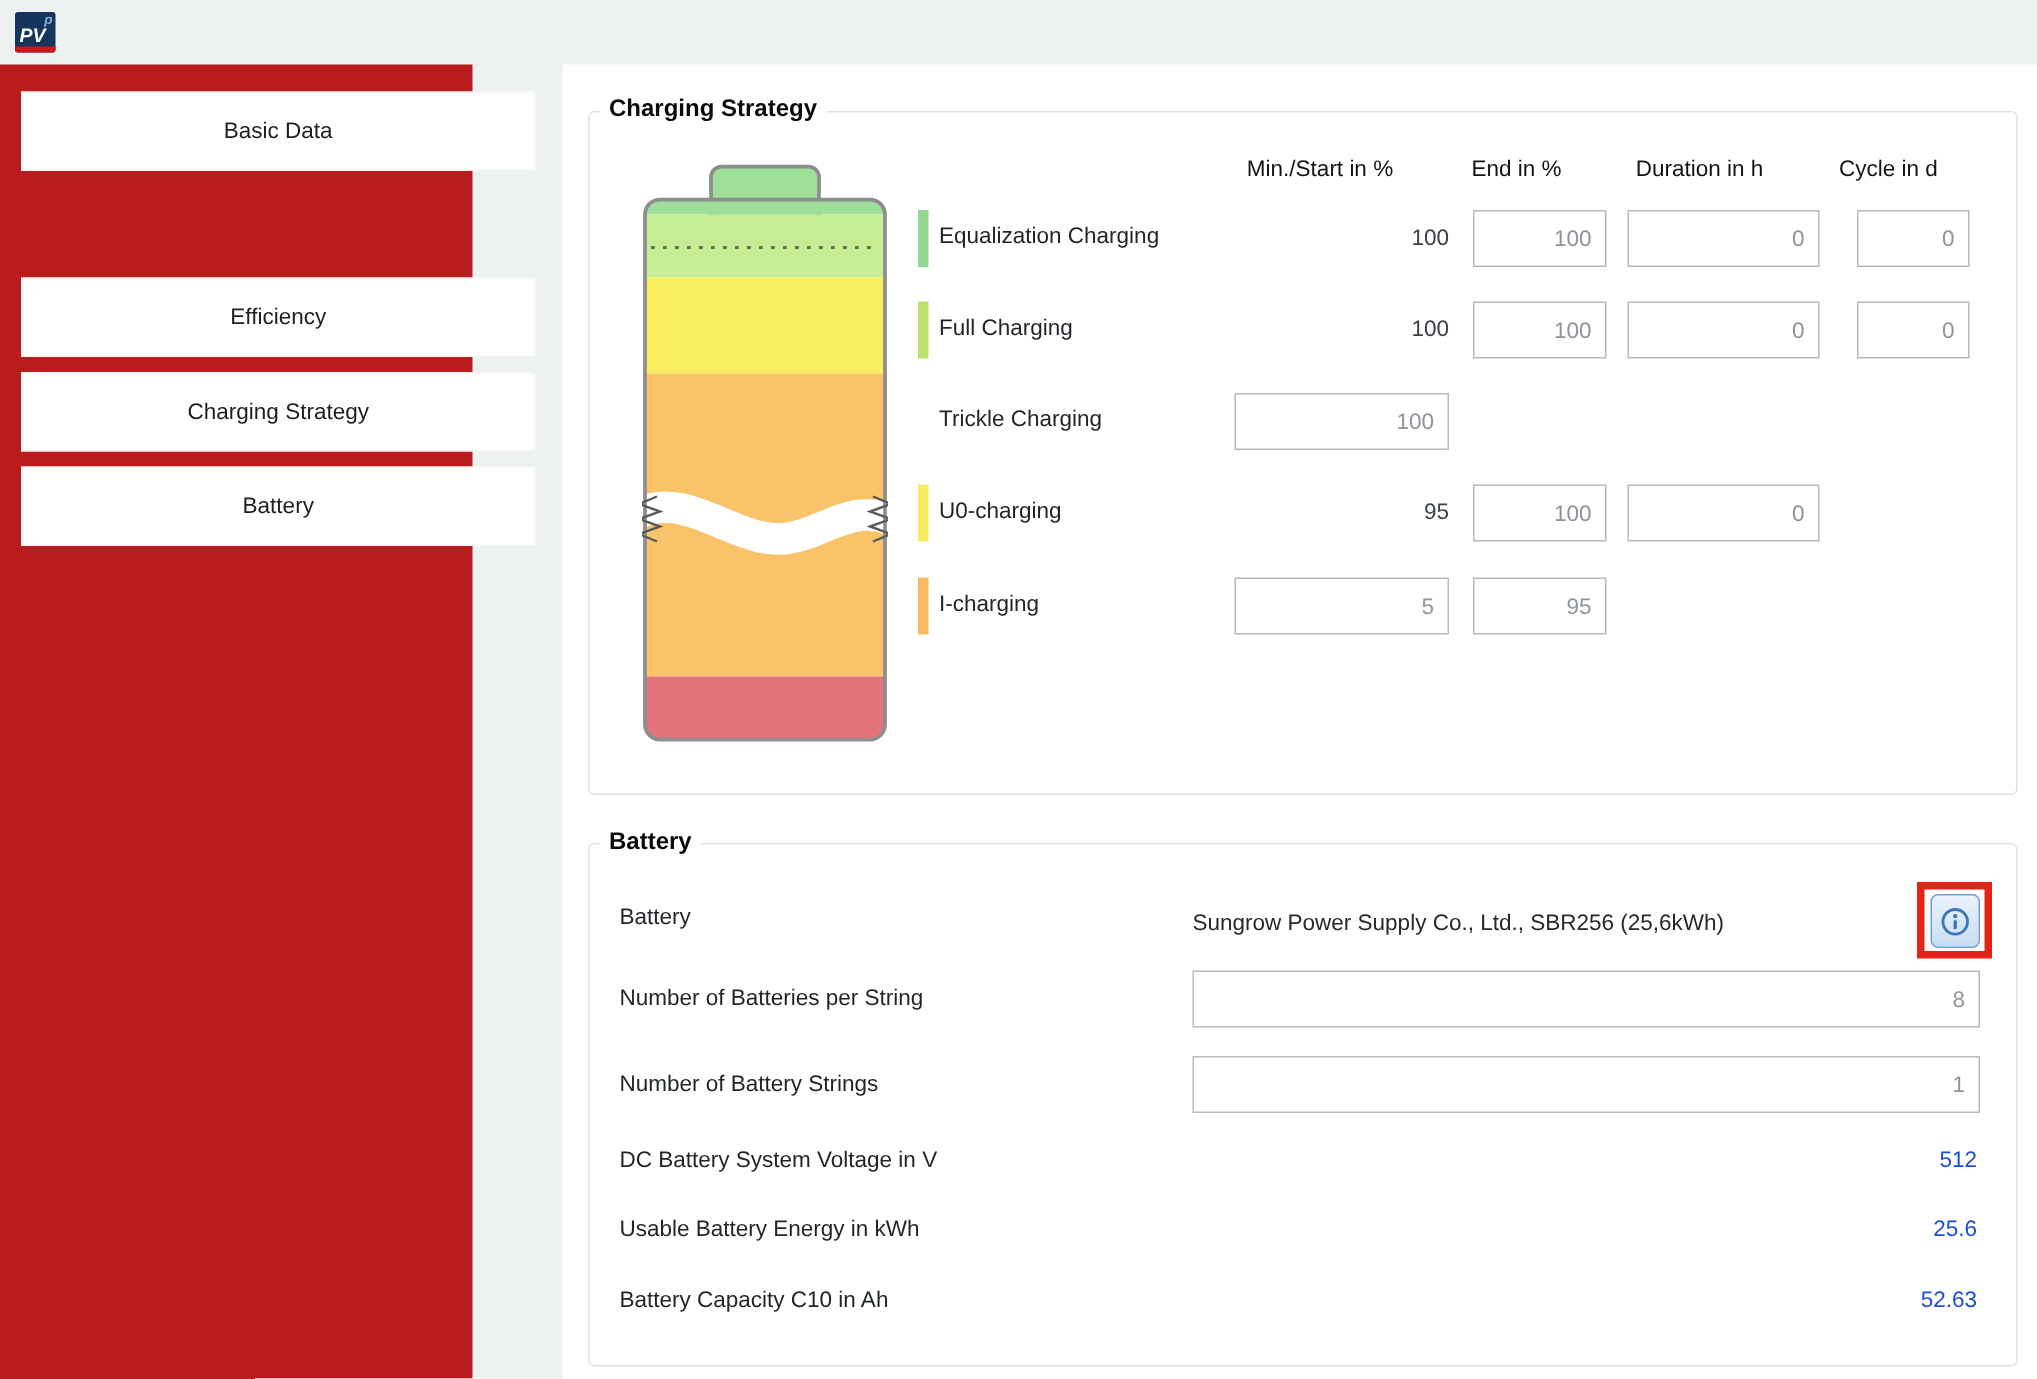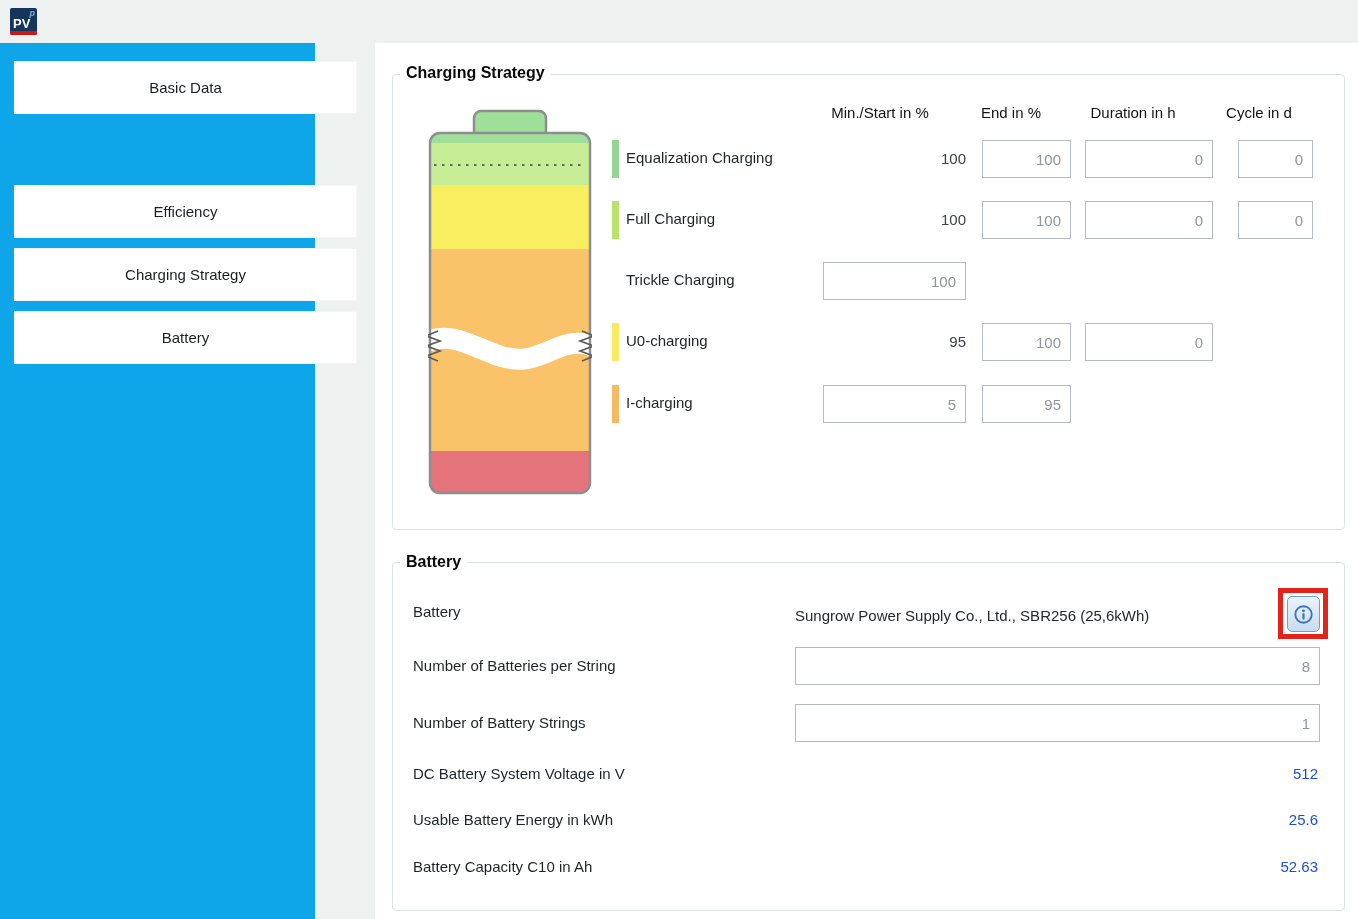--- a/index.html
+++ b/index.html
@@ -3,27 +3,27 @@
 <meta charset="utf-8">
 <style>
   * { margin:0; padding:0; box-sizing:border-box; }
   html,body { width:1358px; height:919px; }
   body { font-family:"Liberation Sans", sans-serif; background:#edf2f0; position:relative; overflow:hidden; }
   .page { position:absolute; left:0; top:0; width:1358px; height:919px; }
 
   
   .titlebar { position:absolute; left:0; top:0; width:1358px; height:43px; background:#edf2f0; }
   .app-icon { position:absolute; left:10px; top:8px; width:27px; height:27px; background:#16355c; border-radius:2px; }
-  .app-icon .pv { position:absolute; left:3px; bottom:4px; color:#ffffff; font-weight:bold; font-size:13px; letter-spacing:0; }
+  .app-icon .pv { position:absolute; left:3px; bottom:4px; color:#ffffff; font-style:italic; font-weight:bold; font-size:13px; letter-spacing:0; }
   .app-icon .sup { position:absolute; right:2px; top:0px; color:#7fb2e0; font-style:italic; font-weight:bold; font-size:9px; }
   .app-icon .redbar { position:absolute; left:0; bottom:0; width:100%; height:4px; background:#cc1719; border-radius:0 0 2px 2px; }
   .title-text { position:absolute; left:45px; top:11px; font-size:16px; color:#000000; }
 
   
-  .sidebar { position:absolute; left:0; top:43px; width:315px; height:876px; background:#0ea5e9; }
+  .sidebar { position:absolute; left:0; top:43px; width:315px; height:876px; background:#b91c1c; }
   .side-btn { position:absolute; left:14px; width:343px; height:53px; background:#ffffff; border:1px solid #f2f5f4;
               display:flex; align-items:center; justify-content:center; font-size:15px; color:#1b1f23; cursor:default; }
 
   
   .main { position:absolute; left:375px; top:43px; width:983px; height:876px; background:#ffffff; }
 
   .groupbox { position:absolute; border:1px solid #dce3e9; border-radius:4px; background:#ffffff; }
   .group-legend { position:absolute; background:#ffffff; padding:0 6px; font-size:16px; font-weight:bold; color:#0a0a0a; white-space:nowrap; }
 
   .col-header { position:absolute; font-size:15px; font-weight:normal; color:#111417; text-align:center; white-space:nowrap; }

